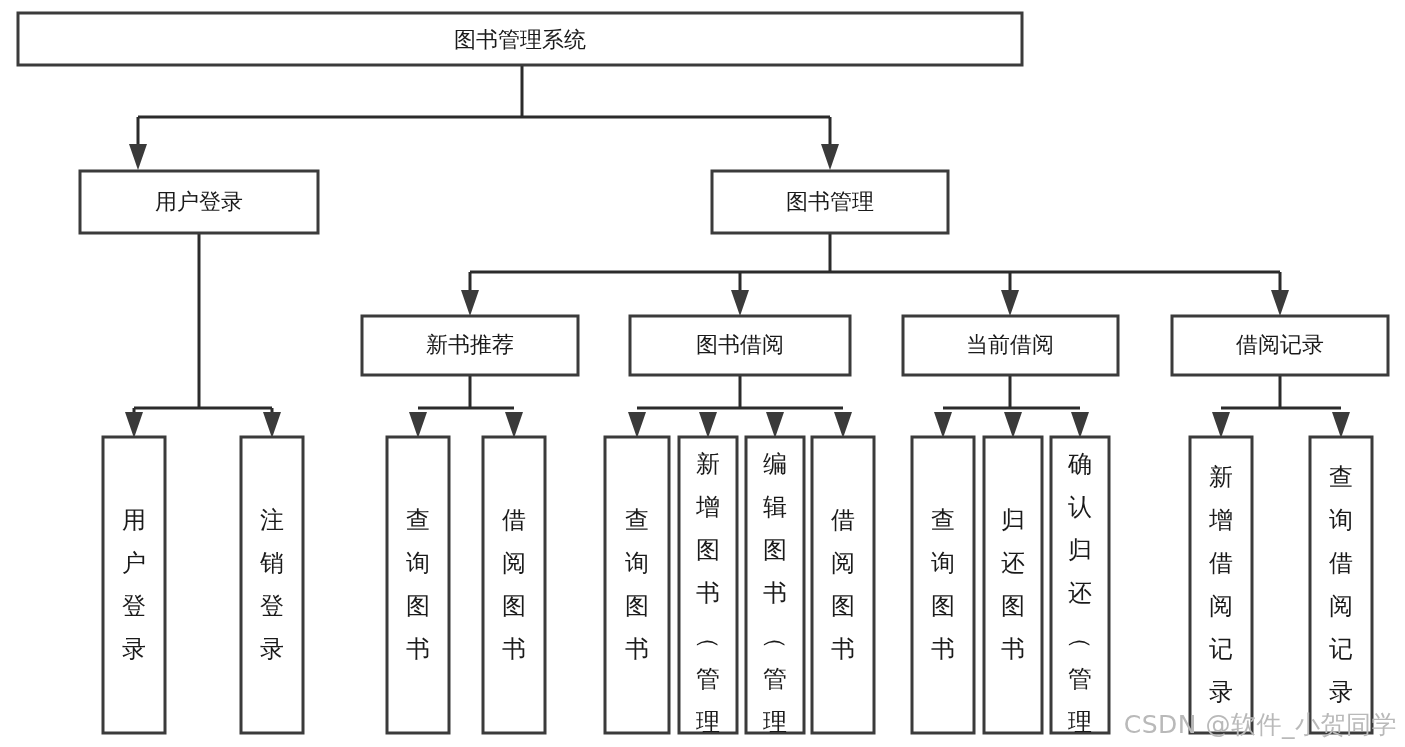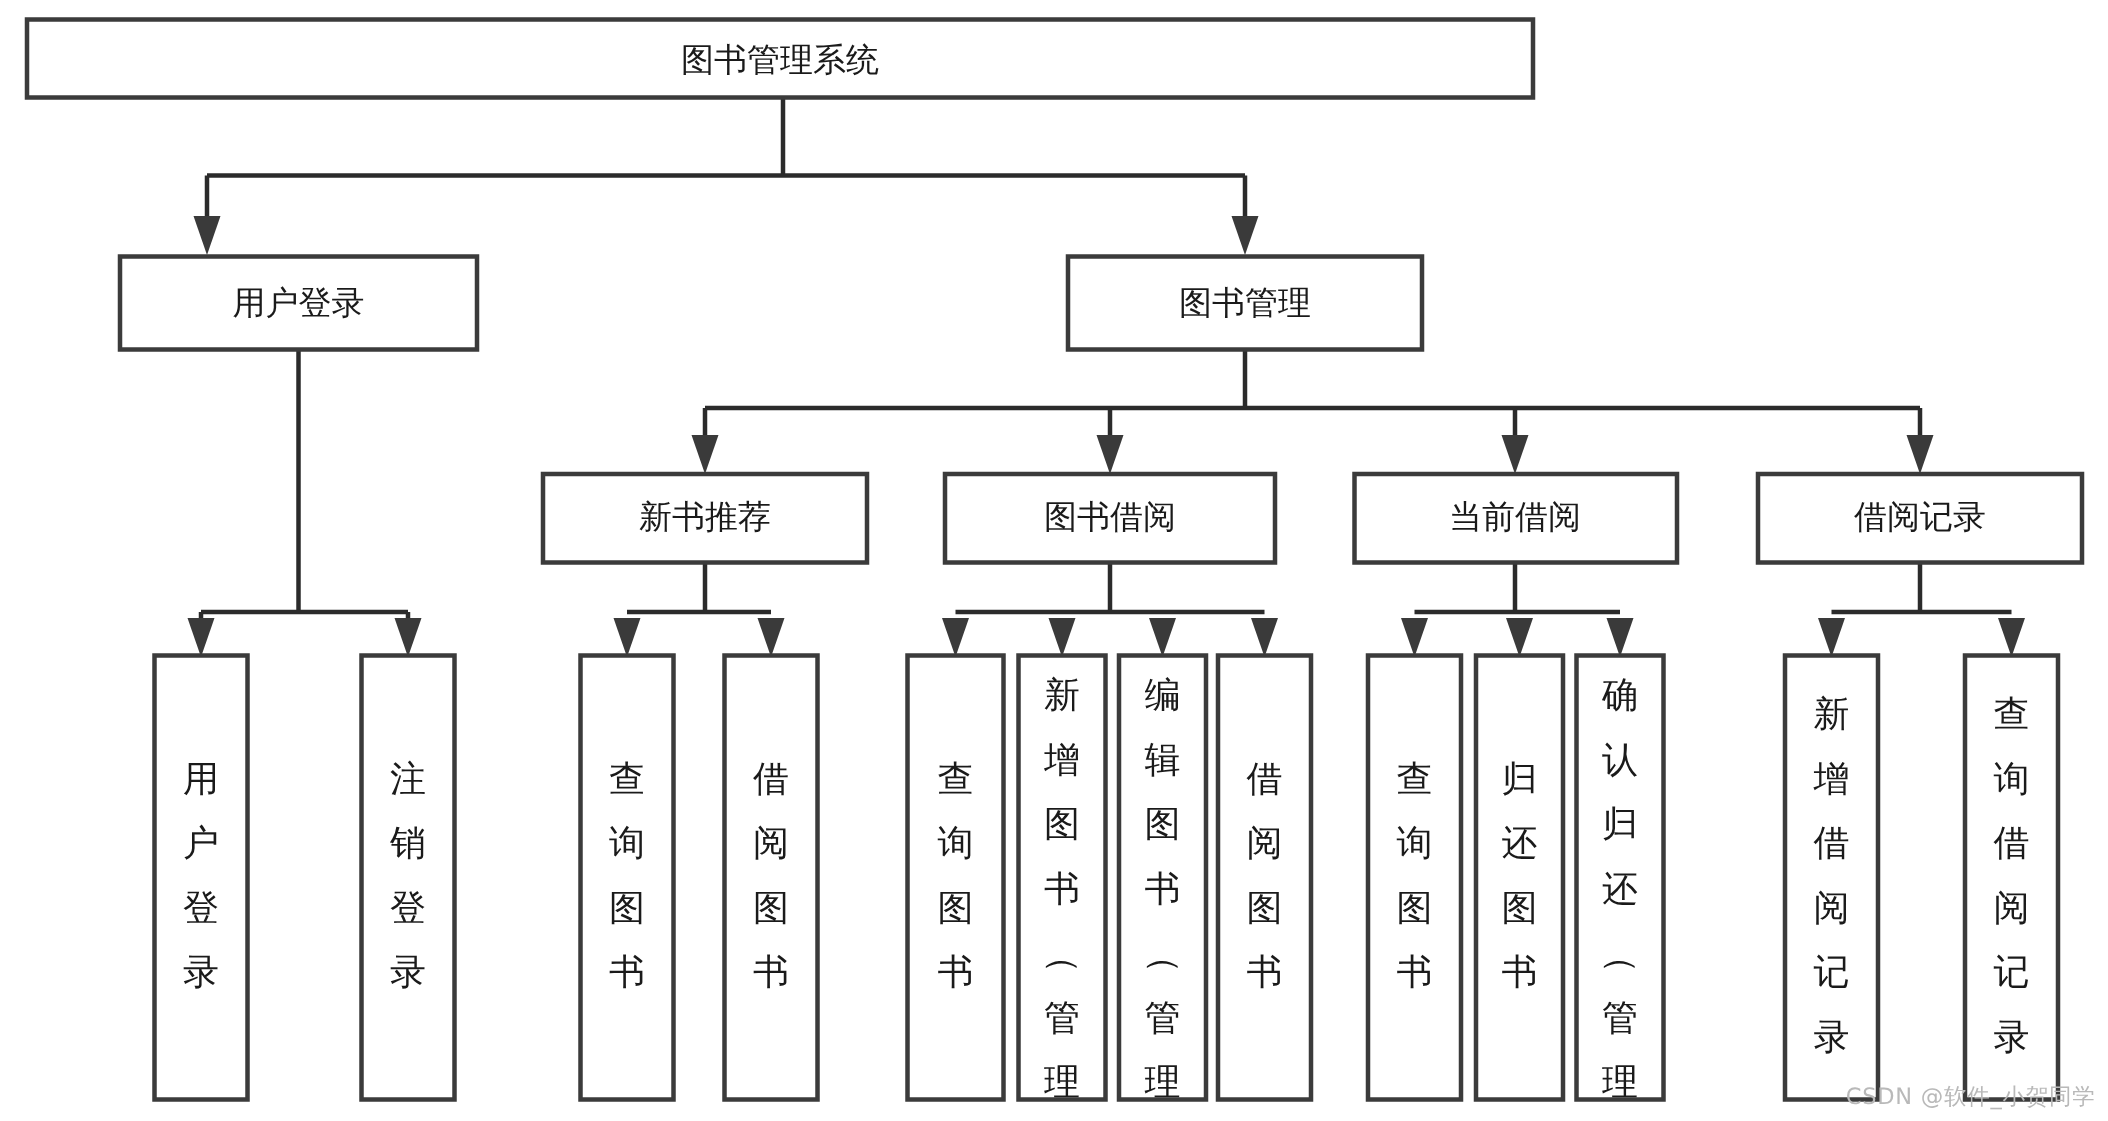--- a/index.html
+++ b/index.html
@@ -46,21 +46,21 @@
   }
   .arrow-head {
     fill: #3a3a3a;
     stroke: none;
   }
   .watermark {
     position: absolute;
     right: 8px;
     bottom: 6px;
     font-family: "DejaVu Sans", "Liberation Sans", sans-serif;
-    font-size: 15px;
+    font-size: 25px;
     color: #b9b9b9;
     white-space: nowrap;
     letter-spacing: 0.5px;
     user-select: none;
   }
 </style>
 </head>
 <body>
 
 <svg id="diagram" viewBox="0 0 1405 747" xmlns="http://www.w3.org/2000/svg">

